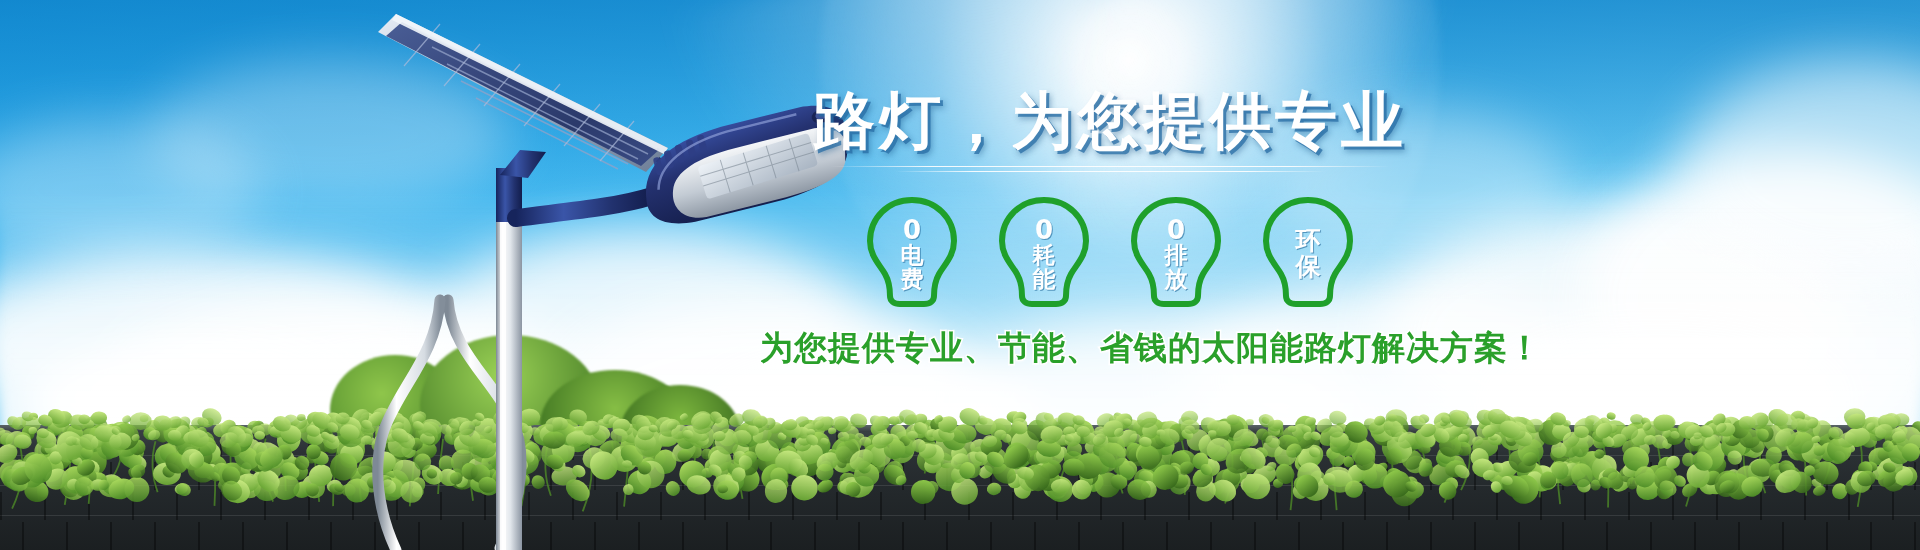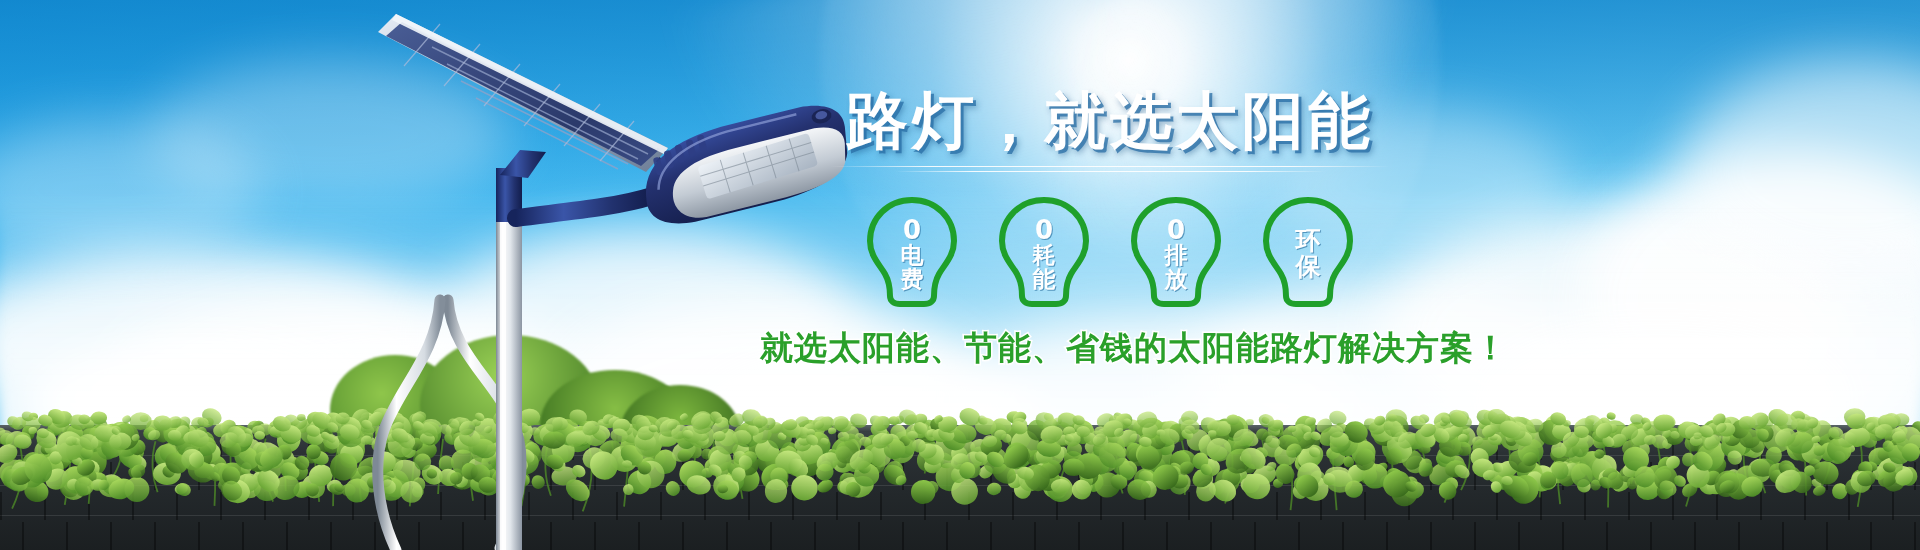--- a/index.html
+++ b/index.html
@@ -1918,21 +1918,21 @@
 
       <ellipse cx="196" cy="14" rx="10" ry="7" fill="#1A2455"></ellipse>
       <ellipse cx="196" cy="13" rx="6" ry="4" fill="#46589E"></ellipse>
 
       <path d="M20,46 C26,22 56,8 100,6 L172,6" fill="none" stroke="#93A5DC" stroke-width="2.5" opacity=".65"></path>
     </g>
   </svg>
 
   <div class="copy">
 
-    <div class="headline">路灯，就选太阳能</div>
+    <div class="headline">路灯，为您提供专业</div>
     <div class="rule"></div>
     <div class="rule rule2"></div>
 
     <div class="badges">
 
       <div class="badge">
         <svg viewBox="0 0 104 116">
           <path d="M52,6 C76,6 94,24 94,47 C94,62 84,71 79,80 C75,87 74,95 74,102
                    C74,107 70,110 64,110 L40,110 C34,110 30,107 30,102
                    C30,95 29,87 25,80 C20,71 10,62 10,47 C10,24 28,6 52,6 Z" fill="none" stroke="#1FA02B" stroke-width="6" stroke-linejoin="round"></path>
@@ -1986,16 +1986,16 @@
           <span class="badge-zero"></span>
           <span class="badge-label">
             <span>环</span>
             <span>保</span>
           </span>
         </div>
       </div>
 
     </div>
 
-    <div class="subtitle">就选太阳能、节能、省钱的太阳能路灯解决方案！</div>
+    <div class="subtitle">为您提供专业、节能、省钱的太阳能路灯解决方案！</div>
   </div>
 
 </div>
 
 </body></html>

